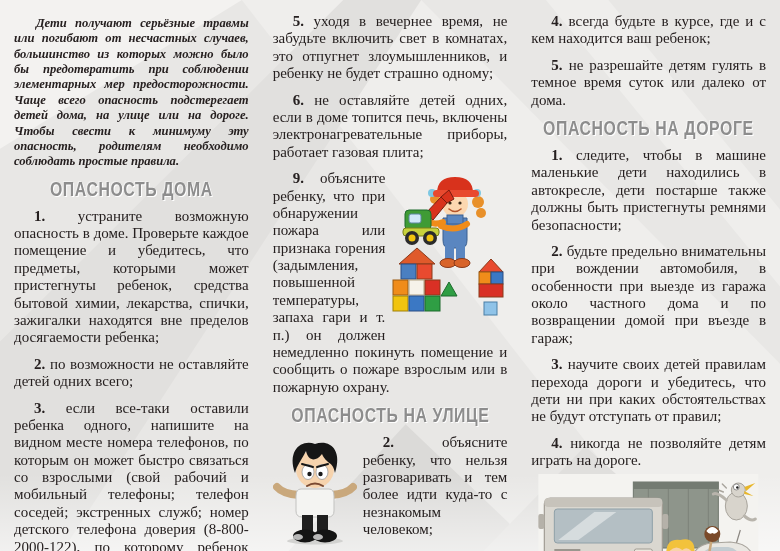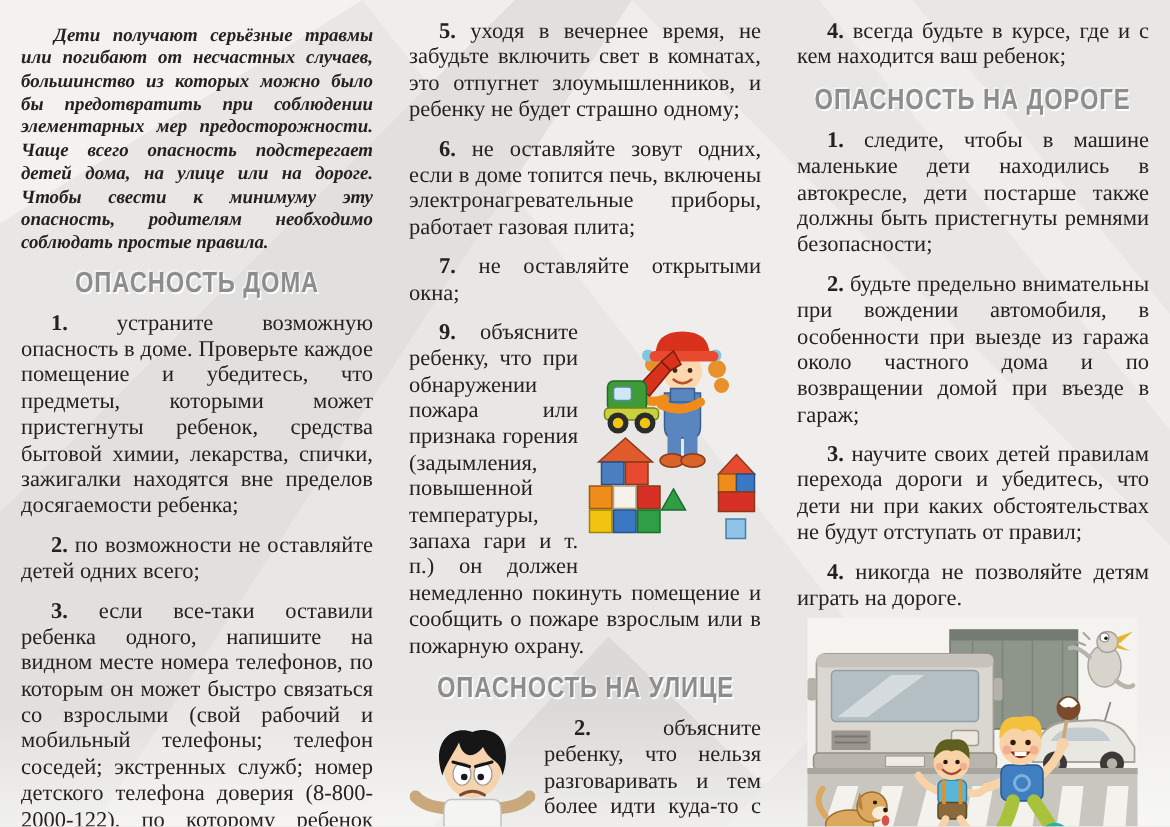--- a/index.html
+++ b/index.html
@@ -67,22 +67,21 @@
       <p class="intro">Дети получают серьёзные травмы или погибают от несчастных случаев, большинство из которых можно было бы предотвратить при соблюдении элементарных мер предосторожности. Чаще всего опасность подстерегает детей дома, на улице или на дороге. Чтобы свести к минимуму эту опасность, родителям необходимо соблюдать простые правила.</p>
       <h2 class="heading">Опасность дома</h2>
       <p class="item"><b>1.</b> <span>устраните возможную опасность в доме. Проверьте каждое помещение и убедитесь, что предметы, которыми может пристегнуты ребенок, средства бытовой химии, лекарства, спички, зажигалки находятся вне пределов досягаемости ребенка;</span></p>
       <p class="item"><b>2.</b> <span>по возможности не оставляйте детей одних всего;</span></p>
       <p class="item"><b>3.</b> <span>если все-таки оставили ребенка одного, напишите на видном месте номера телефонов, по которым он может быстро связаться со взрослыми (свой рабочий и мобильный телефоны; телефон соседей; экстренных служб; номер детского телефона доверия (8-800-2000-122), по которому ребенок сможет позвонить, если ему станет страшно);</span></p>
       <p class="item last"><b>4.</b> <span>поговорите с ребенком, что нельзя открывать дверь незнакомым людям;</span></p>
     </div>
 
     <div class="col">
       <p class="item"><b>5.</b> <span>уходя в вечернее время, не забудьте включить свет в комнатах, это отпугнет злоумышленников, и ребенку не будет страшно одному;</span></p>
-      <p class="item"><b>6.</b> <span>не оставляйте зовут одних, если в доме топится печь, включены электронагревательные приборы, работает газовая плита;</span></p>
-      <p class="item"><b>7.</b> <span>не оставляйте открытыми окна;</span></p>
+      <p class="item"><b>6.</b> <span>не оставляйте детей одних, если в доме топится печь, включены электронагревательные приборы, работает газовая плита;</span></p>
 
       <span class="fig fig-girl">
         <svg viewBox="0 0 116 160">
 
           <g>
             <polygon points="8,92 26,76 44,92" fill="#e05a2b" stroke="#8a3a1a" stroke-width="1"></polygon>
             <rect x="10" y="92" width="15" height="15" fill="#4a7fc1" stroke="#2a4f85" stroke-width="1"></rect>
             <rect x="26" y="92" width="15" height="15" fill="#e84a2f" stroke="#8a3a1a" stroke-width="1"></rect>
             <rect x="2" y="108" width="15" height="15" fill="#f08c1a" stroke="#9a5a10" stroke-width="1"></rect>
             <rect x="18" y="108" width="15" height="15" fill="#f6f2ea" stroke="#b0a080" stroke-width="1"></rect>
@@ -164,20 +163,21 @@
           <path d="M34,49 Q42,44 50,49" stroke="#7a4a32" stroke-width="2" fill="none" stroke-linecap="round"></path>
         </svg>
       </span>
 
       <p class="item"><b>2.</b> <span>объясните ребенку, что нельзя разговаривать и тем более идти куда-то с незнакомым человеком;</span></p>
 
     </div>
 
     <div class="col">
       <p class="item"><b>4.</b> <span>всегда будьте в курсе, где и с кем находится ваш ребенок;</span></p>
+      <p class="item"><b>5.</b> <span>не разрешайте детям гулять в темное время суток или далеко от дома.</span></p>
 
       <h2 class="heading">Опасность на дороге</h2>
       <p class="item"><b>1.</b> <span>следите, чтобы в машине маленькие дети находились в автокресле, дети постарше также должны быть пристегнуты ремнями безопасности;</span></p>
       <p class="item"><b>2.</b> <span>будьте предельно внимательны при вождении автомобиля, в особенности при выезде из гаража около частного дома и по возвращении домой при въезде в гараж;</span></p>
       <p class="item"><b>3.</b> <span>научите своих детей правилам перехода дороги и убедитесь, что дети ни при каких обстоятельствах не будут отступать от правил;</span></p>
       <p class="item last"><b>4.</b> <span>никогда не позволяйте детям играть на дороге.</span></p>
 
       <span class="fig fig-road">
         <svg viewBox="0 0 220 166">
           <rect x="0" y="0" width="220" height="166" fill="#f4f3f0"></rect>

